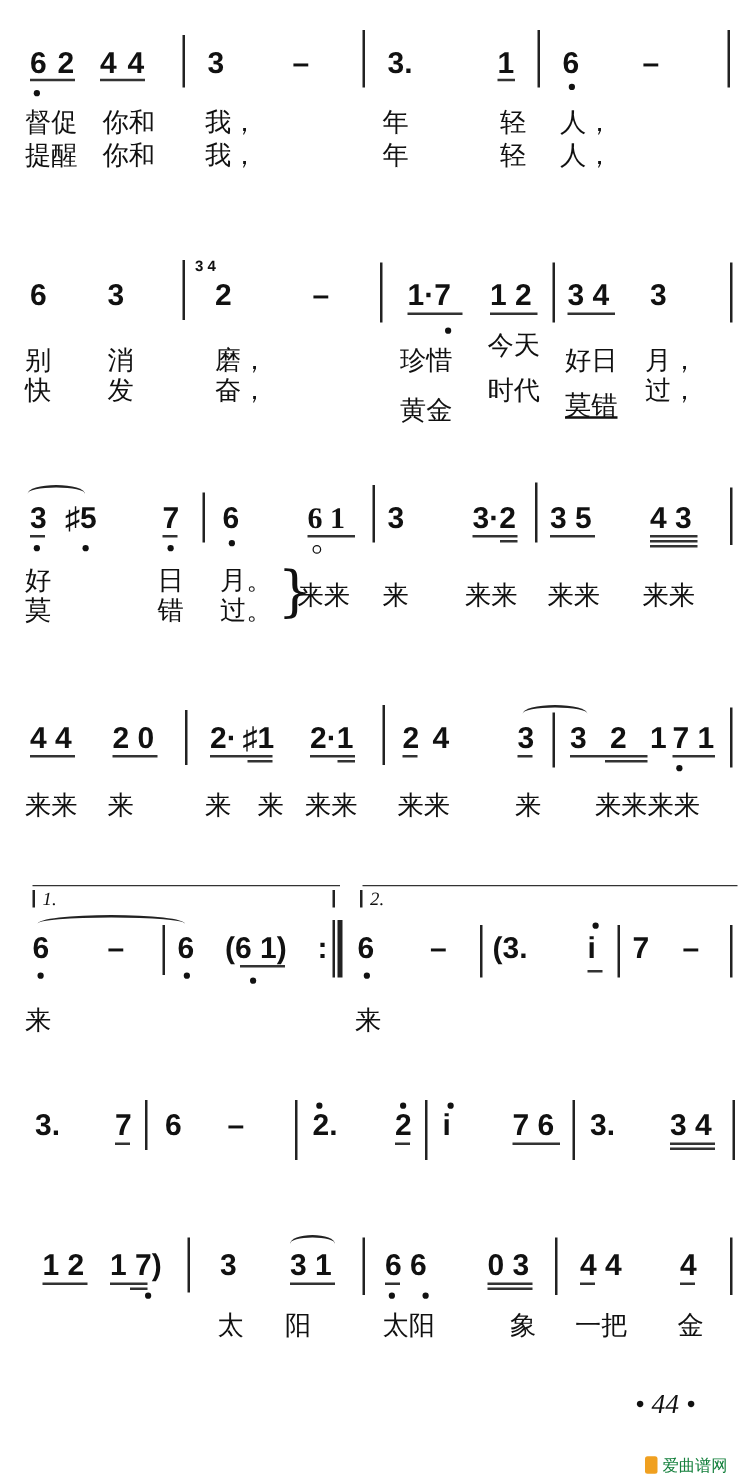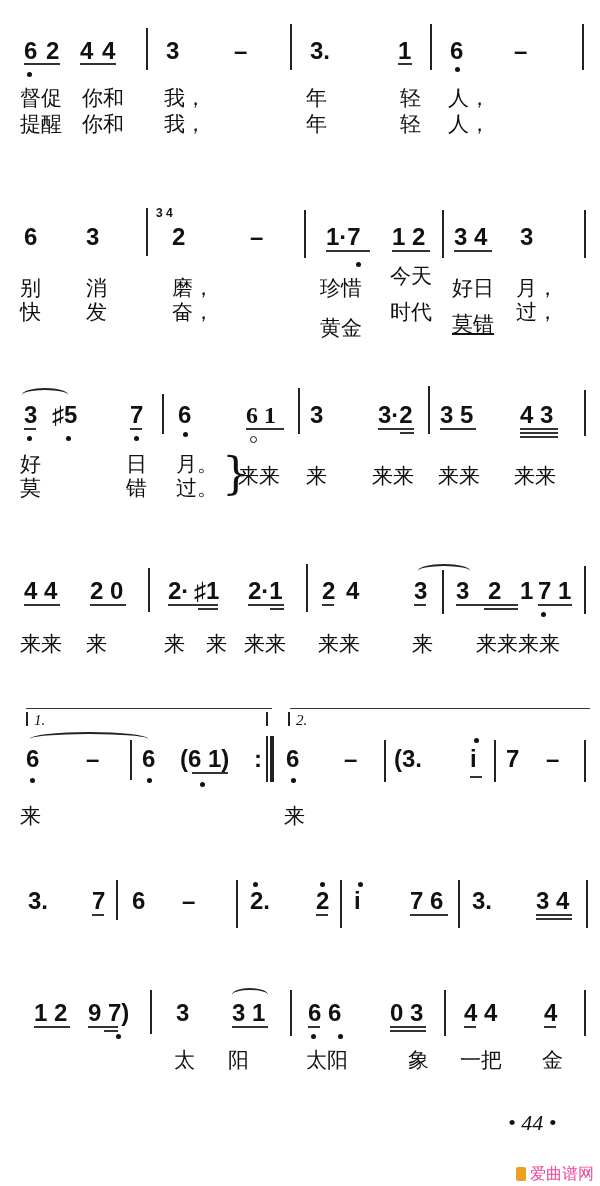--- a/index.html
+++ b/index.html
@@ -9,21 +9,21 @@
   .abs{position:absolute;}
   .note{position:absolute;font-family:"Liberation Sans","DejaVu Sans",sans-serif;font-weight:bold;font-size:24px;line-height:26px;}
   .lyric{position:absolute;font-family:"DejaVu Sans",sans-serif;font-size:21px;line-height:24px;letter-spacing:0;}
   .bar{position:absolute;width:2px;background:#222;}
   .uline{position:absolute;height:1.5px;background:#333;}
   .dot{position:absolute;width:5px;height:5px;border-radius:50%;background:#111;}
   .slur{position:absolute;border-top:2px solid #222;border-radius:50% 50% 0 0;height:12px;}
   .volta{position:absolute;border-top:1.5px solid #333;}
   .volta-label{position:absolute;font-family:"Liberation Serif",serif;font-style:italic;font-size:15px;}
   .pageno{position:absolute;font-family:"Liberation Serif",serif;font-style:italic;font-size:22px;}
-  .wm{position:absolute;font-size:16px;color:#ec4899;}
+  .wm{position:absolute;font-size:13px;color:#15803d;}
   .wm-icon{display:inline-block;width:10px;height:14px;background:#f0a020;margin-right:4px;vertical-align:-2px;border-radius:2px;}
 </style>
 </head>
 <body>
 
 <div class="page">
 
   <div class="system" style="top:0;">
     <span class="note" style="left:24px;top:38px;">6</span>
     <span class="note" style="left:46px;top:38px;">2</span>
@@ -238,21 +238,21 @@
     <span class="note" style="left:472px;top:18px;">3.</span>
     <span class="note" style="left:536px;top:18px;">3 4</span>
     <div class="uline" style="left:536px;top:44px;width:36px;"></div>
     <div class="uline" style="left:536px;top:48px;width:36px;"></div>
     <div class="bar" style="left:586px;top:10px;height:48px;"></div>
   </div>
 
   <div class="system" style="top:990px;">
     <span class="note" style="left:34px;top:10px;">1 2</span>
     <div class="uline" style="left:34px;top:36px;width:36px;"></div>
-    <span class="note" style="left:88px;top:10px;">9 7)</span>
+    <span class="note" style="left:88px;top:10px;">1 7)</span>
     <div class="uline" style="left:88px;top:36px;width:30px;"></div>
     <div class="uline" style="left:104px;top:40px;width:14px;"></div>
     <div class="dot" style="left:116px;top:44px;"></div>
     <div class="bar" style="left:150px;top:0px;height:44px;"></div>
     <span class="note" style="left:176px;top:10px;">3</span>
     <div class="slur" style="left:232px;top:-2px;width:36px;"></div>
     <span class="note" style="left:232px;top:10px;">3 1</span>
     <div class="uline" style="left:232px;top:36px;width:36px;"></div>
     <div class="bar" style="left:290px;top:0px;height:46px;"></div>
     <span class="note" style="left:308px;top:10px;">6 6</span>

